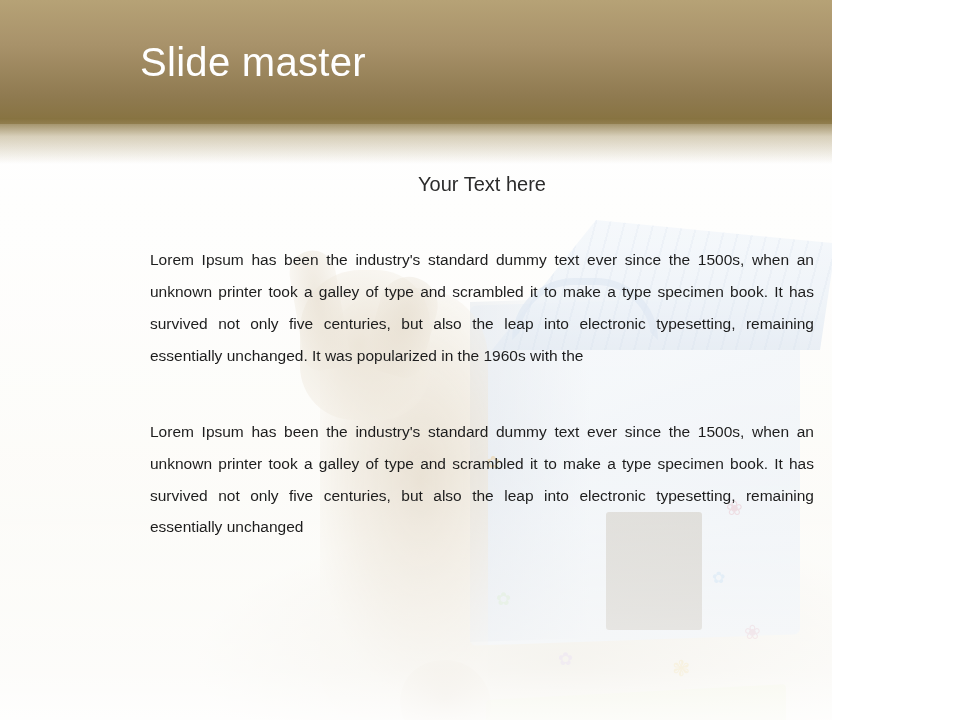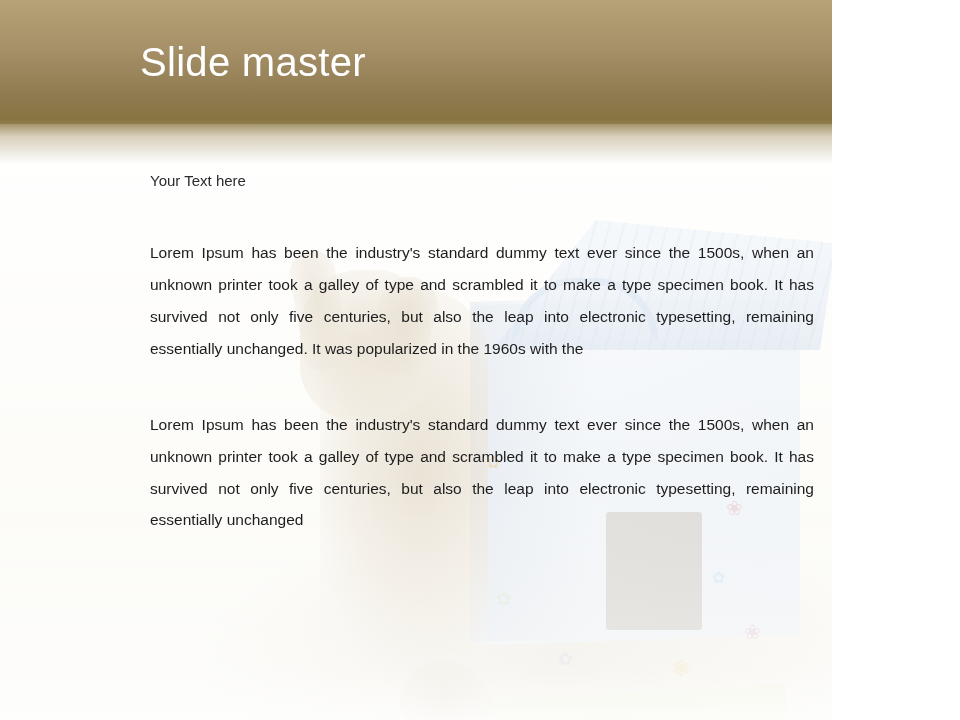--- a/index.html
+++ b/index.html
@@ -214,24 +214,25 @@
   }
 
   
   .content {
     position: absolute;
     left: 150px;
     top: 170px;
     width: 664px;
   }
   .lead {
-    font-size: 15px;
+    font-size: 20px;
     color: #2b2b2b;
     margin: 0 0 46px 0;
     line-height: 1.4;
+    text-align: center;
   }
   .para {
     font-size: 15.5px;
     color: #1d1d1d;
     text-align: justify;
     line-height: 2.06;
     margin: 12px 0 44px 0;
   }
   .para:last-child { margin-bottom: 0; }
 </style>

